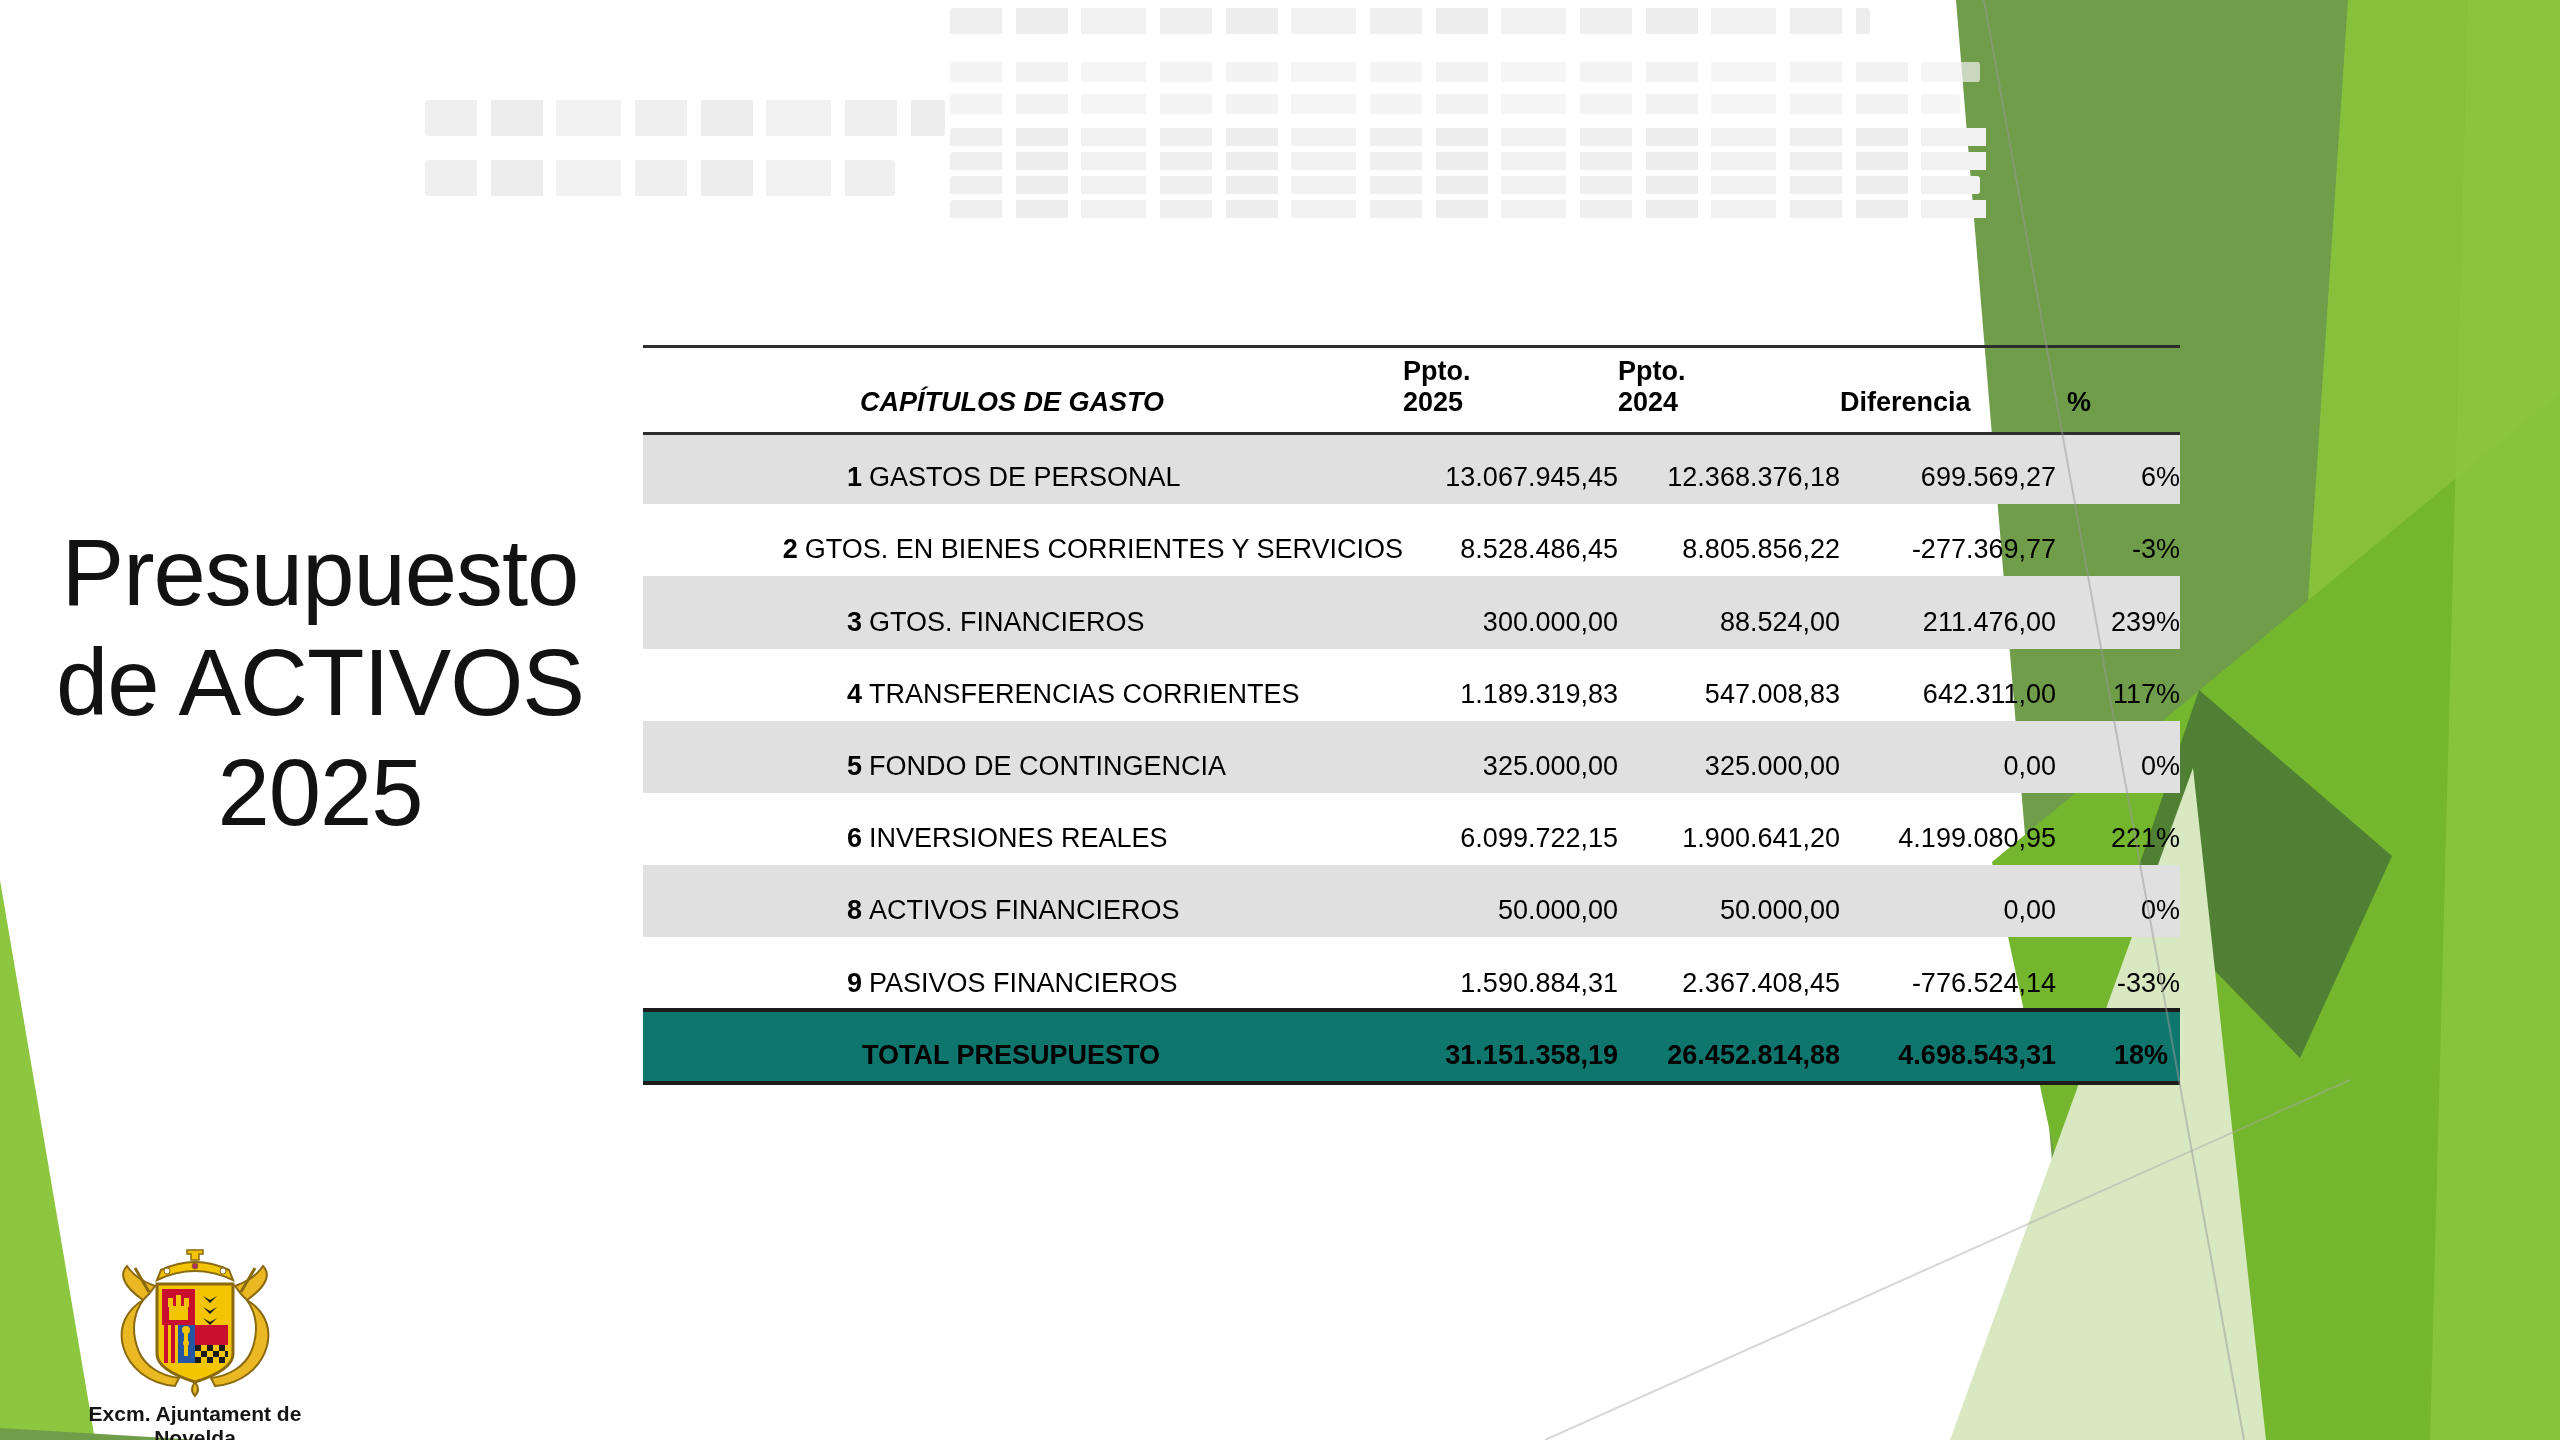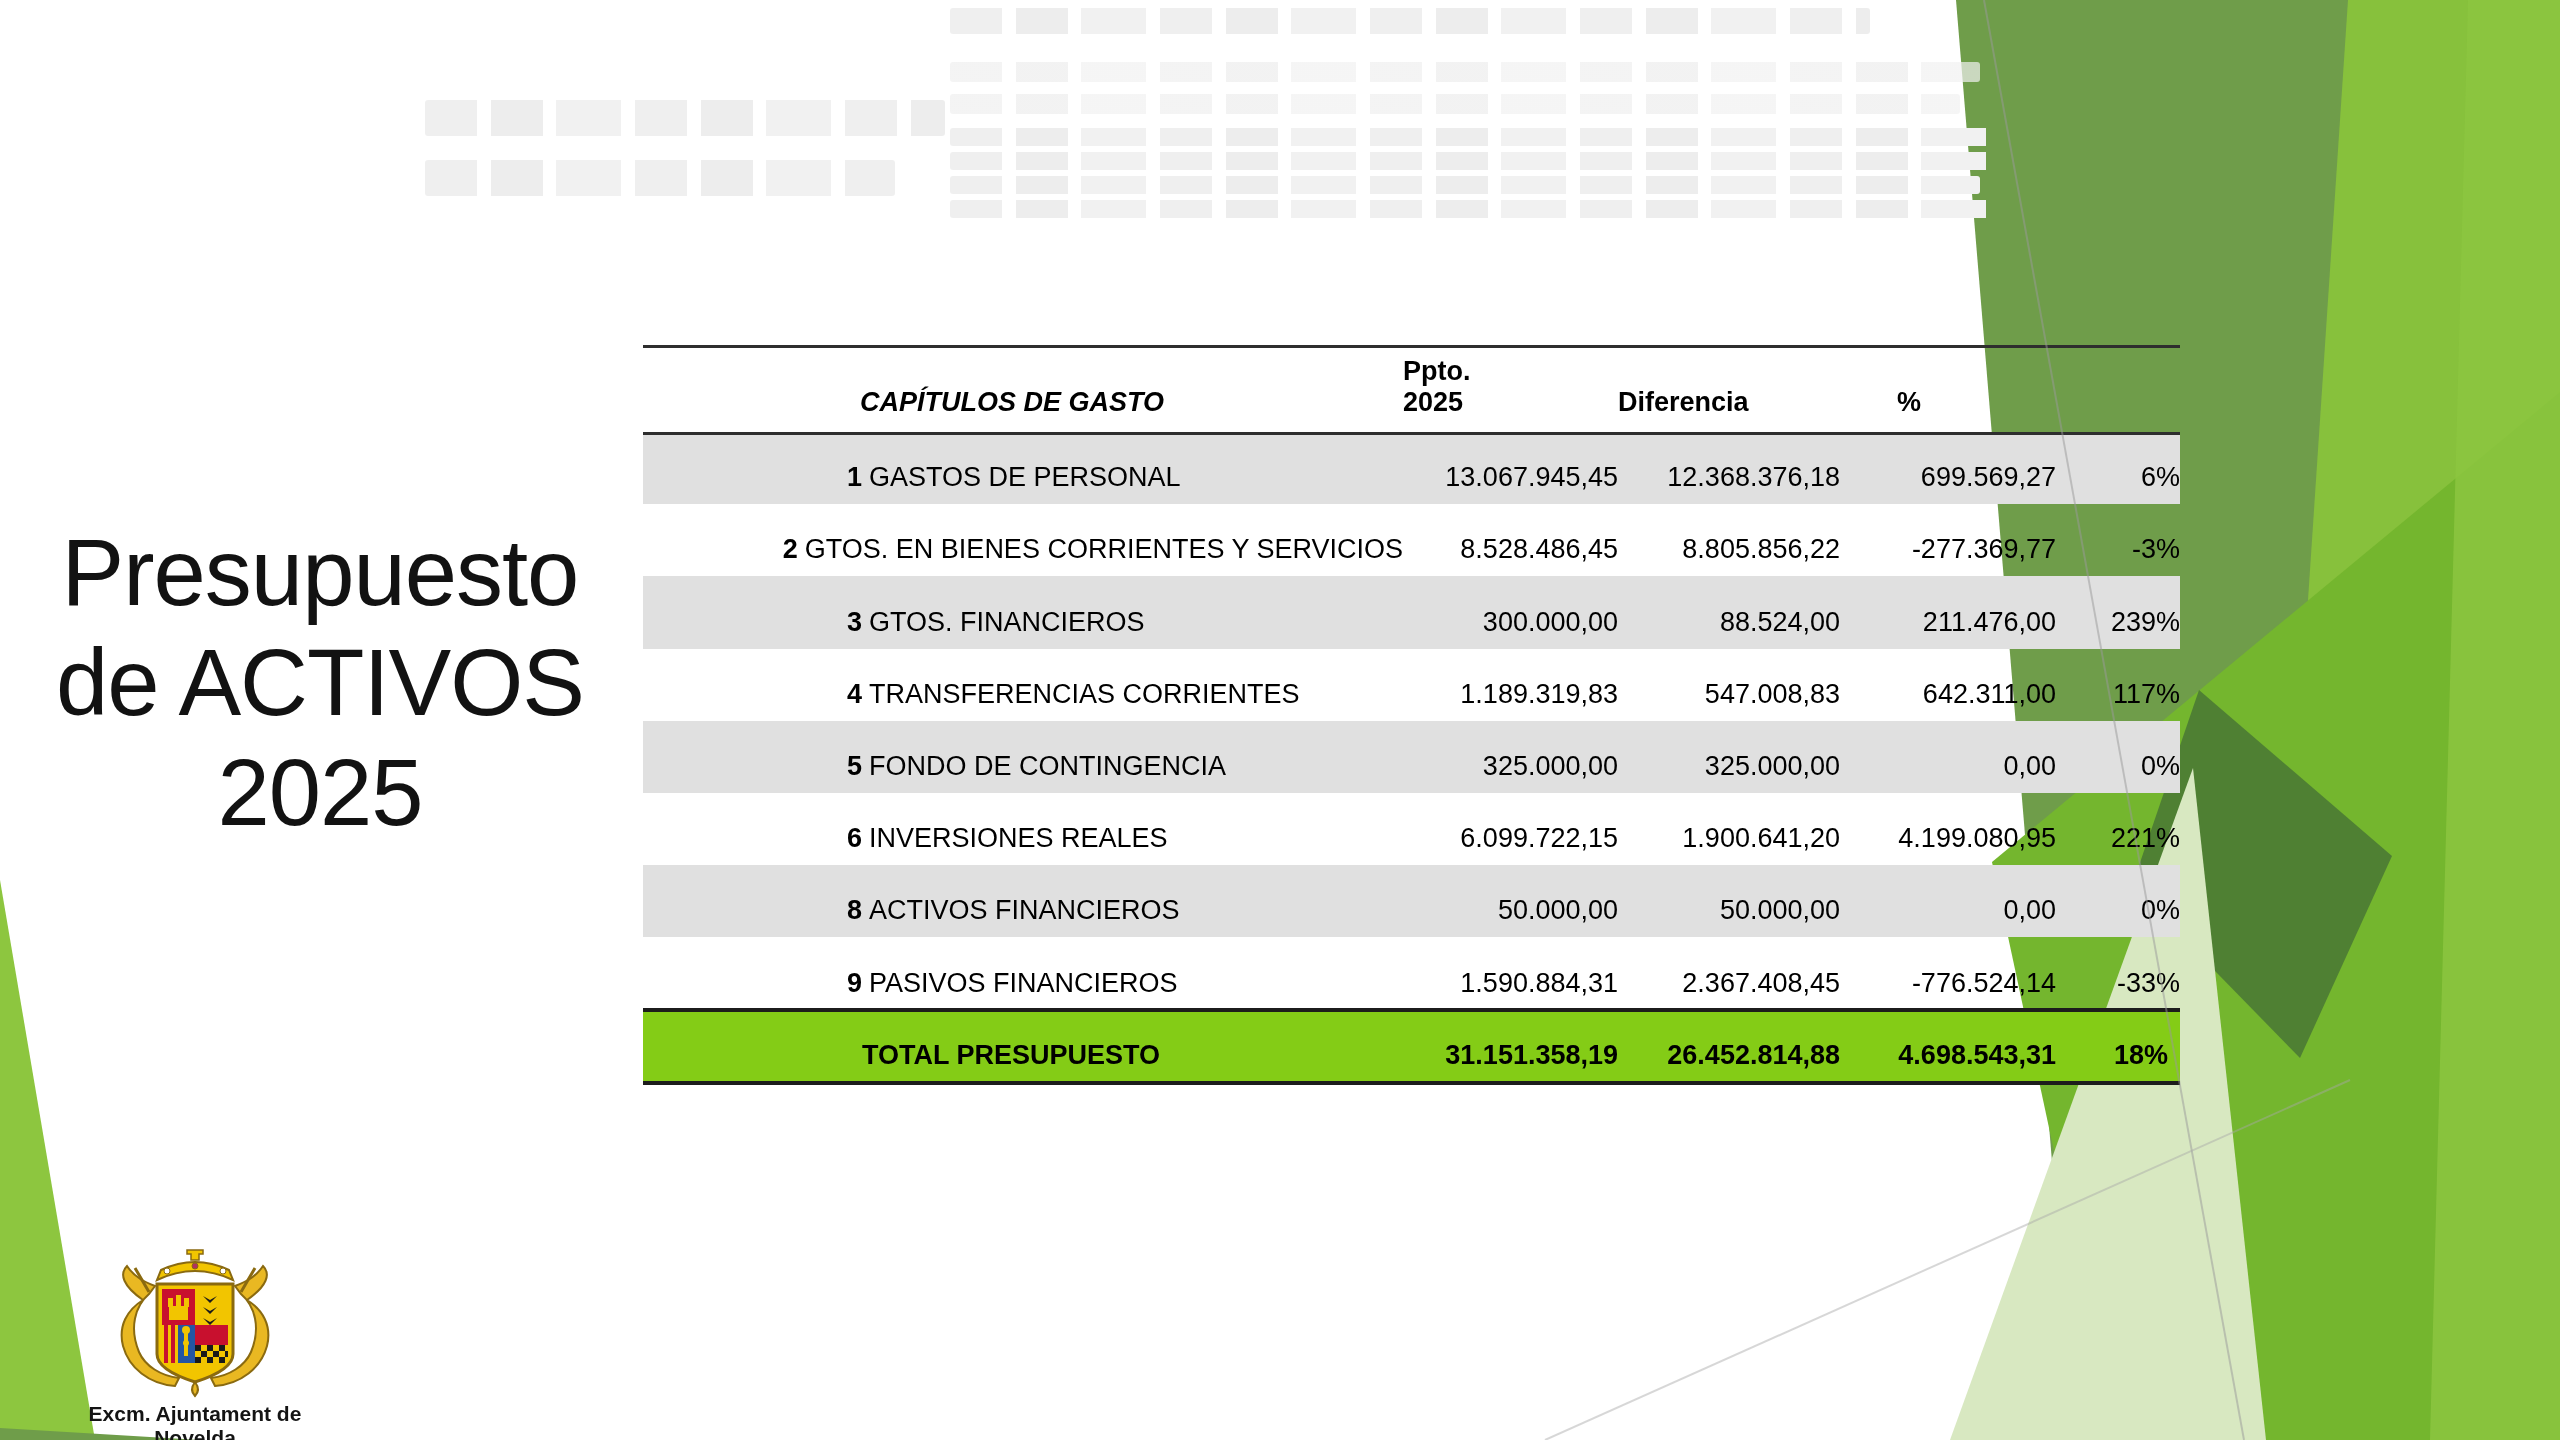--- a/index.html
+++ b/index.html
@@ -49,21 +49,21 @@
   .hc-num{text-align:left;padding-right:95px;padding-bottom:14px;}
   .hc-pct{text-align:center;padding-right:78px;padding-bottom:14px;}
 
   .t-row{height:72.2px;}
   .t-row.gray{background:#e0e0e0;}
   .t-row .c{padding-bottom:11px;white-space:nowrap;}
   .c.label{display:flex;align-items:baseline;}
   .c.label .num{display:inline-block;width:219px;text-align:right;font-weight:700;}
   .c.label .lbl{margin-left:7px;}
   .c.n{text-align:right;}
-  .t-row.total{font-weight:700;background:#84cc16;}
+  .t-row.total{font-weight:700;background:#0f766e;}
   .t-row.total .c.label .lbl{margin-left:0;}
 
   
   .logo-block{position:absolute;left:45px;top:1248px;width:300px;z-index:4;text-align:center;}
   .crest{display:block;margin:0 auto;}
   .logo-caption{
     margin-top:4px;font-size:21px;font-weight:700;color:#141414;letter-spacing:0px;
   }
 </style>
 </head>
@@ -107,20 +107,21 @@
     <div>de ACTIVOS</div>
     <div>2025</div>
   </div>
 
   <div class="budget-table">
     <div class="t-line" style="top:0;height:3px;"></div>
 
     <div class="t-header grid">
       <div class="hc hc-label">CAPÍTULOS DE GASTO</div>
       <div class="hc hc-num">Ppto. 2025</div>
+      <div class="hc hc-num">Ppto. 2024</div>
       <div class="hc hc-num">Diferencia</div>
       <div class="hc hc-pct">%</div>
     </div>
     <div class="t-line" style="top:87px;height:3px;"></div>
 
     <div id="rows">
     <div class="t-row grid gray">
       <div class="c label">
         <span class="num">1</span>
         <span class="lbl">GASTOS DE PERSONAL</span>

